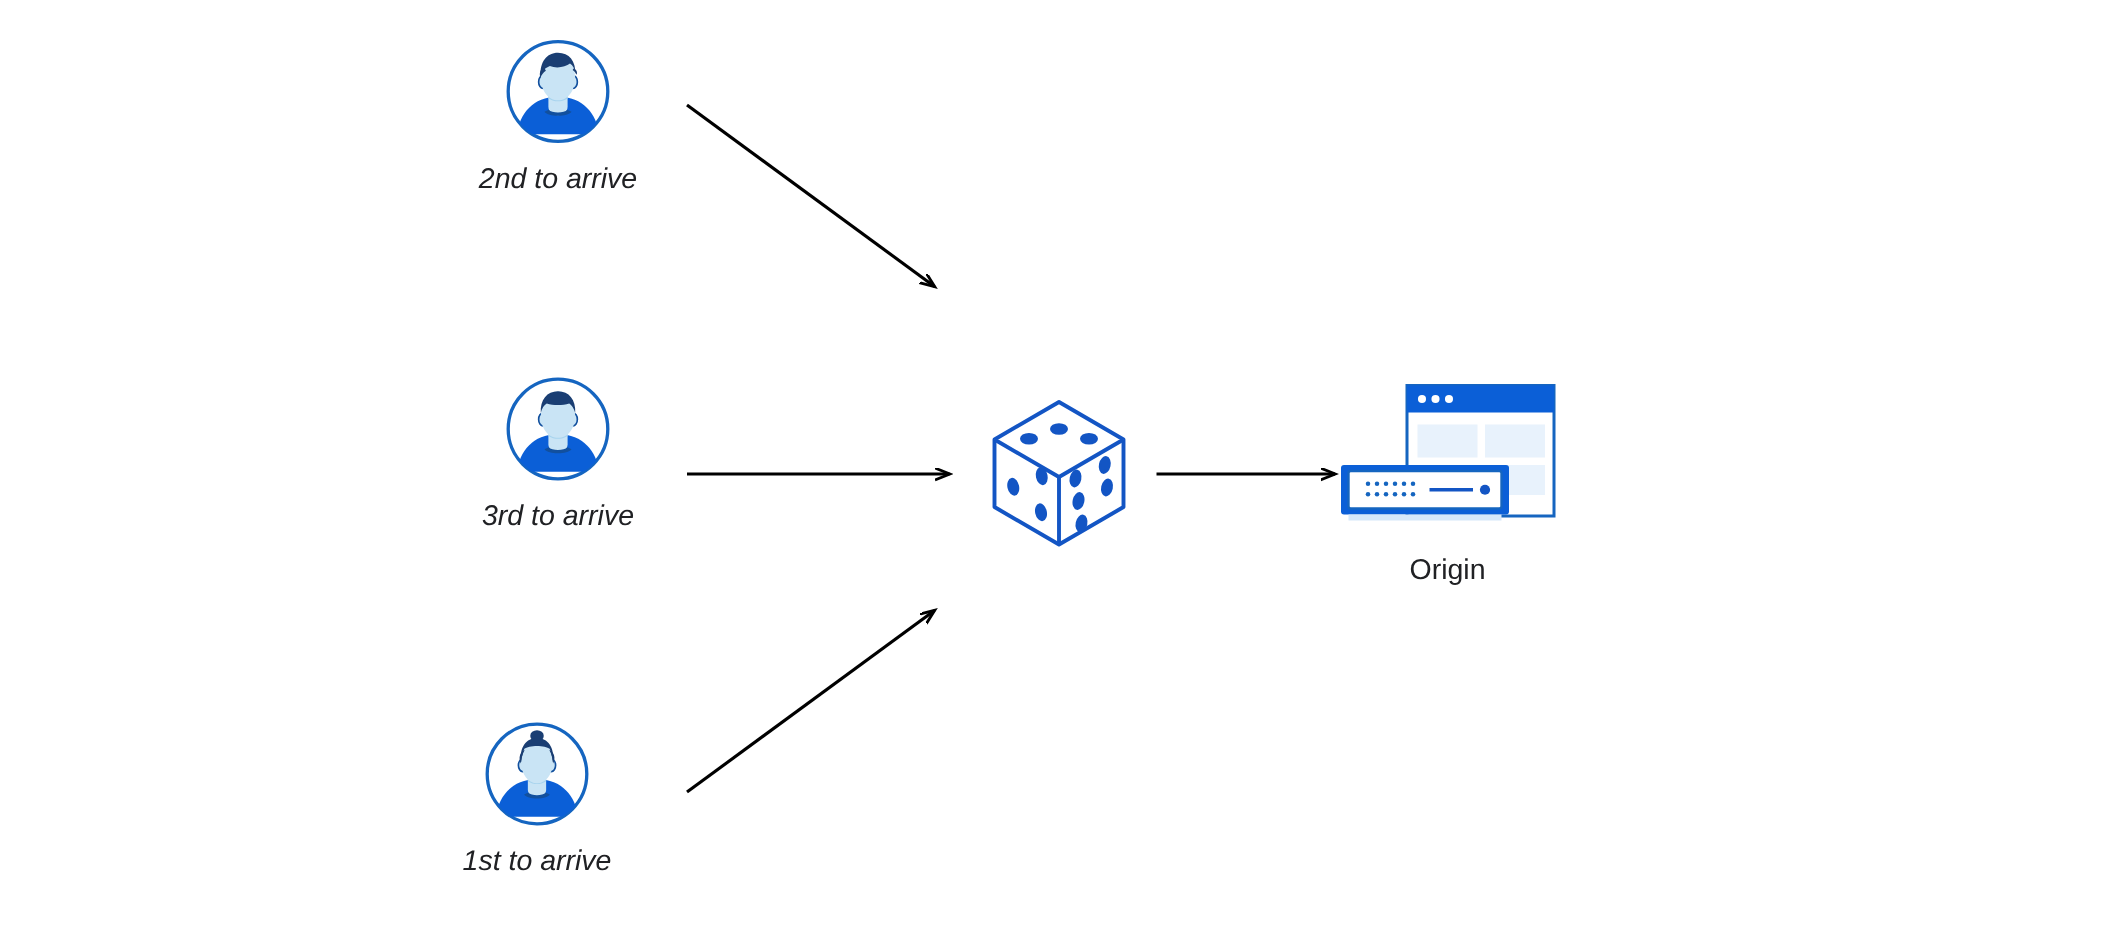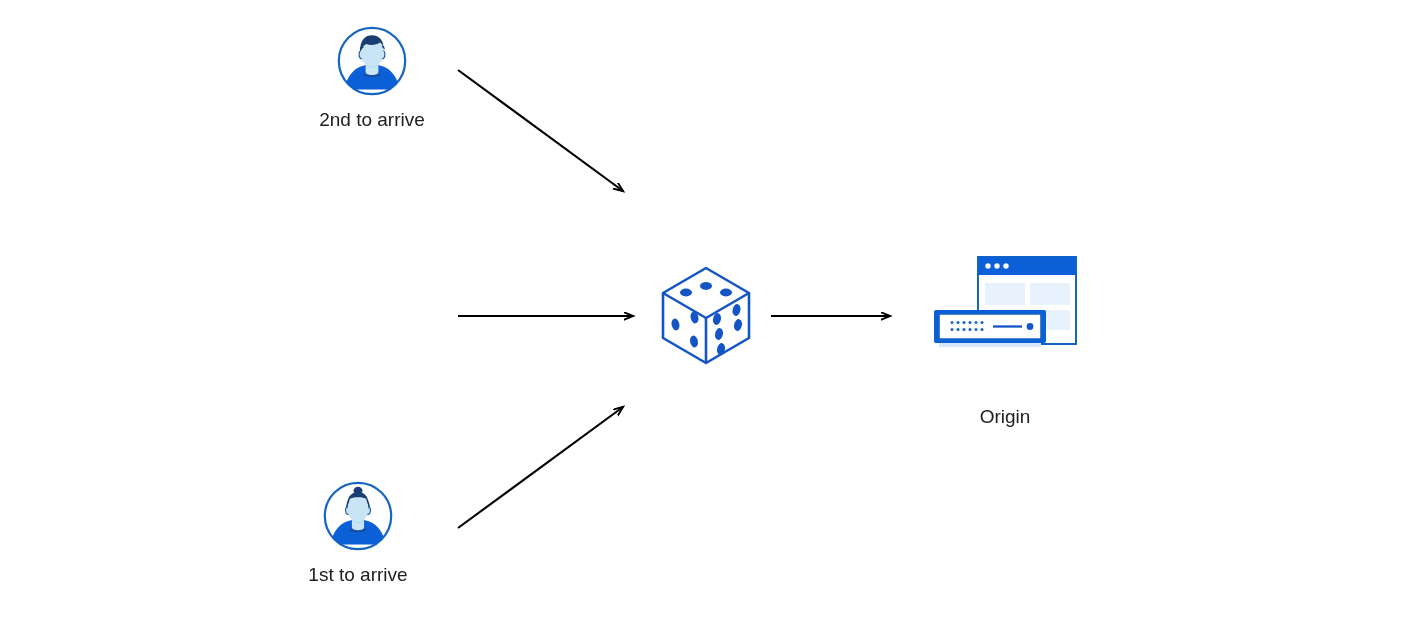--- a/index.html
+++ b/index.html
@@ -28,27 +28,26 @@
   }
   .node-label {
     font-family: "Liberation Sans", sans-serif;
     font-size: 19px;
     line-height: 22px;
     color: #202124;
     white-space: nowrap;
     text-align: center;
   }
   .avatar-node { width: 170px; }
-  .avatar-node .node-label { margin-top: 11px; }
+  .avatar-node .node-label { margin-top: 11px; font-style: italic; }
 
   .origin-node {
-    left: 920px;
+    left: 880px;
     top: 252px;
     width: 170px;
-    gap: 36px;
   }
   .origin-node .node-label { margin-top: 13px; }
 
   .client-1 { left: 287px; top: 24px; }
   .client-2 { left: 287px; top: 249px; }
   .client-3 { left: 273px; top: 479px; }
 
   .dice-node {
     position: absolute;
     left: 655px;
@@ -95,20 +94,41 @@
           <path d="M25.4 26.6 c-0.6 -9.2 4 -15.4 11.6 -15.4 c7.4 0 12 5.4 11.6 14.6 c-0.2 -3.6 -1.6 -6.0 -3.6 -7.4 c-3.0 2.4 -9.2 3.4 -13.4 1.6 c-2.6 1.0 -5.2 3.0 -6.2 6.6 z" fill="#1A3E73"></path>
           <path d="M25.3 27.8 c-0.9 -2.6 -0.2 -5.2 1.4 -6.0 c1.1 -0.5 2.0 0.4 2.2 1.4 c-1.6 1.0 -2.8 2.6 -3.6 4.6 z" fill="#1A3E73"></path>
           <path d="M47.3 21.6 c1.9 0.5 2.9 2.4 2.1 4.3 c-0.6 -1.3 -1.5 -2.4 -2.6 -3.2 z" fill="#1A3E73"></path>
           <path d="M30.8 49.2 c2.0 2.4 10.4 2.4 12.4 0 l2.8 1.3 c-2.6 3.6 -15.4 3.6 -18.0 0 z" fill="#12509E"></path>
         </g>
       </svg>
     </span>
     <span class="node-label">2nd to arrive</span>
   </div>
 
+  <div class="node avatar-node client-2">
+    <span>
+      <svg width="74" height="74" viewBox="0 0 74 74">
+        <clipPath id="clipB">
+            <circle cx="37" cy="37" r="33.2"></circle>
+          </clipPath>
+        <circle cx="37" cy="37" r="33.2" fill="#ffffff" stroke="#1565C0" stroke-width="2.2"></circle>
+        <g clip-path="url(#clipB)">
+          <path d="M37 40.5 c-17 0 -25.5 11.5 -27.5 25 h55 c-2 -13.5 -10.5 -25 -27.5 -25 z" fill="#0B5FD7"></path>
+          <path d="M30.6 33 h12.8 v14.2 c0 3.4 -2.9 5.6 -6.4 5.6 s-6.4 -2.2 -6.4 -5.6 z" fill="#C9E4F5"></path>
+          <path d="M30.6 38.4 c4.2 2.6 8.6 2.6 12.8 0 v3.2 c-4.2 2.6 -8.6 2.6 -12.8 0 z" fill="#A8D4EE"></path>
+          <ellipse cx="27.1" cy="30.6" rx="3.0" ry="4.3" fill="#C9E4F5" stroke="#12509E" stroke-width="1.1"></ellipse>
+          <ellipse cx="46.9" cy="30.6" rx="3.0" ry="4.3" fill="#C9E4F5" stroke="#12509E" stroke-width="1.1"></ellipse>
+          <path d="M25.6 27.8 c0 -10.4 5 -15.9 11.4 -15.9 s11.4 5.5 11.4 15.9 c0 9.3 -5.1 15.1 -11.4 15.1 s-11.4 -5.8 -11.4 -15.1 z" fill="#C9E4F5"></path>
+          <path d="M25.5 26.4 c-0.5 -9.0 4.2 -14.6 11.5 -14.6 c7.3 0 12.0 5.6 11.5 14.6 c-0.9 -3.4 -2.4 -5.4 -4.0 -6.4 c-4.6 1.4 -10.6 1.4 -15.0 0 c-1.8 1.0 -3.2 3.0 -4.0 6.4 z" fill="#1A3E73"></path>
+          <path d="M30.8 49.2 c2.0 2.4 10.4 2.4 12.4 0 l2.8 1.3 c-2.6 3.6 -15.4 3.6 -18.0 0 z" fill="#12509E"></path>
+        </g>
+      </svg>
+    </span>
+    <span class="node-label">3rd to arrive</span>
+  </div>
 
   <div class="node avatar-node client-3">
     <span>
       <svg width="74" height="74" viewBox="0 0 74 74">
         <clipPath id="clipC">
             <circle cx="37" cy="37" r="33.2"></circle>
           </clipPath>
         <circle cx="37" cy="37" r="33.2" fill="#ffffff" stroke="#1565C0" stroke-width="2.2"></circle>
         <g clip-path="url(#clipC)">
           <path d="M37 40.5 c-17 0 -25.5 11.5 -27.5 25 h55 c-2 -13.5 -10.5 -25 -27.5 -25 z" fill="#0B5FD7"></path>

